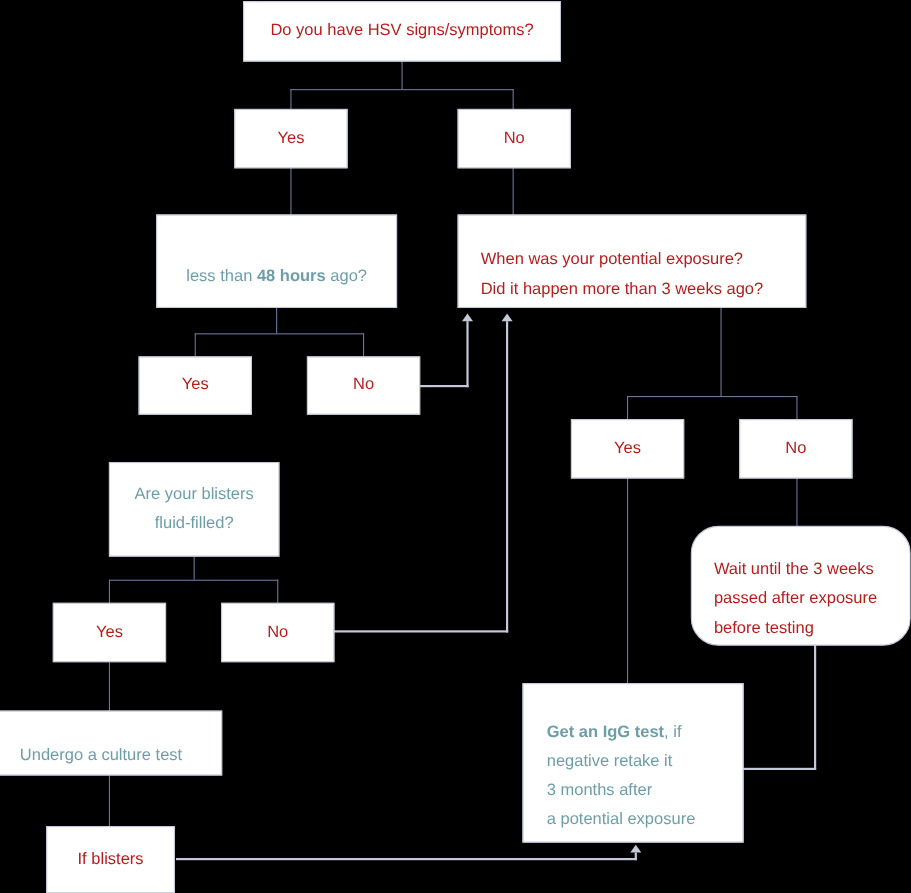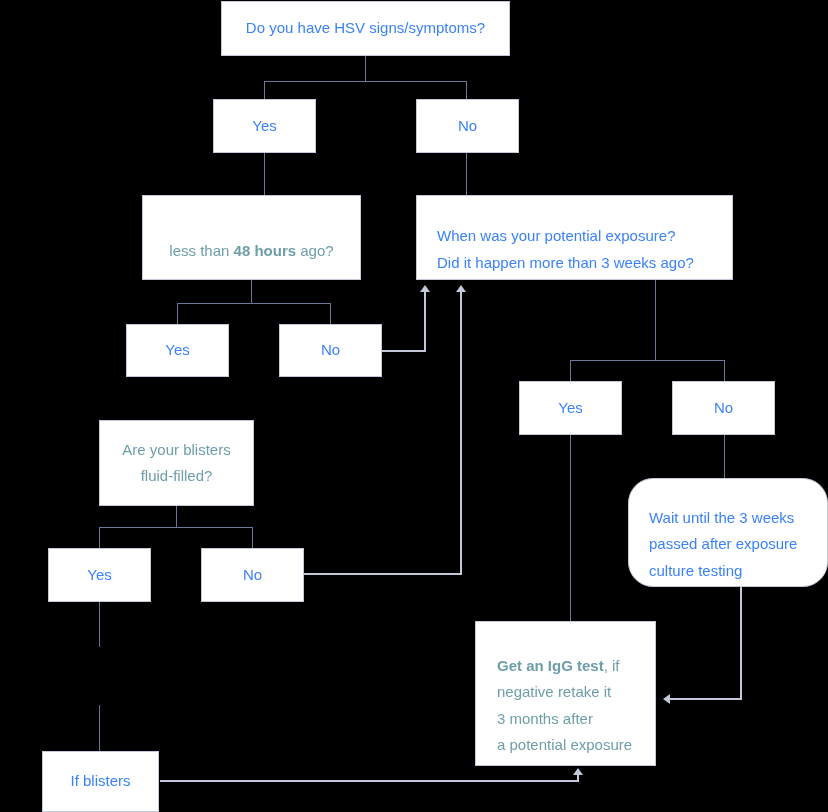--- a/index.html
+++ b/index.html
@@ -25,21 +25,21 @@
     justify-content: center;
     text-align: center;
     line-height: 1.75;
   }
   .node .txt {
     display: block;
     width: 100%;
     padding: 0 14px;
     box-sizing: border-box;
   }
-  .navy { color: #3b82f6; }
+  .navy { color: #b91c1c; }
   .teal { color: #6d9ea8; }
   .fs15 { font-size: 15px; }
   .node.left-align .txt { text-align: left; margin-top: 24px; }
   b { font-weight: bold; }
 
   
   .ln {
     position: absolute;
     background: #6b7699;
   }
@@ -160,34 +160,37 @@
     <span class="txt teal fs15">
       <span>Are your blisters</span><br>
       <span>fluid-filled?</span>
     </span>
   </div>
 
   <div class="node left-align" style="left:628px; top:478px; width:200px; height:109px;border-radius:25px;">
     <span class="txt navy fs15" style="padding-left:20px;">
       <span>Wait until the 3 weeks</span><br>
       <span>passed  after exposure</span><br>
-      <span>culture testing</span>
+      <span>before testing</span>
     </span>
   </div>
 
   <div class="node" style="left:48px; top:548px; width:103px; height:54px;">
     <span class="txt navy fs15">Yes</span>
   </div>
 
   <div class="node" style="left:201px; top:548px; width:103px; height:54px;">
     <span class="txt navy fs15">No</span>
   </div>
 
-
-  <div class="node left-align" style="left:475px; top:621px; width:181px; height:145px;">
+  <div class="node left-align" style="left:-1px; top:646px; width:203px; height:59px;">
+    <span class="txt teal fs15" style="padding-left:18px;">Undergo a culture test</span>
+  </div>
+
+  <div class="node left-align" style="left:475px; top:621px; width:201px; height:145px;">
     <span class="txt teal fs15" style="padding-left:21px;">
       <b>Get an IgG test</b><span>, if</span><br>
       <span>negative retake it</span><br>
       <span>3 months after</span><br>
       <span>a potential exposure</span>
     </span>
   </div>
 
   <div class="node" style="left:42px; top:751px; width:117px; height:61px;">
     <span class="txt navy fs15">If blisters</span>

